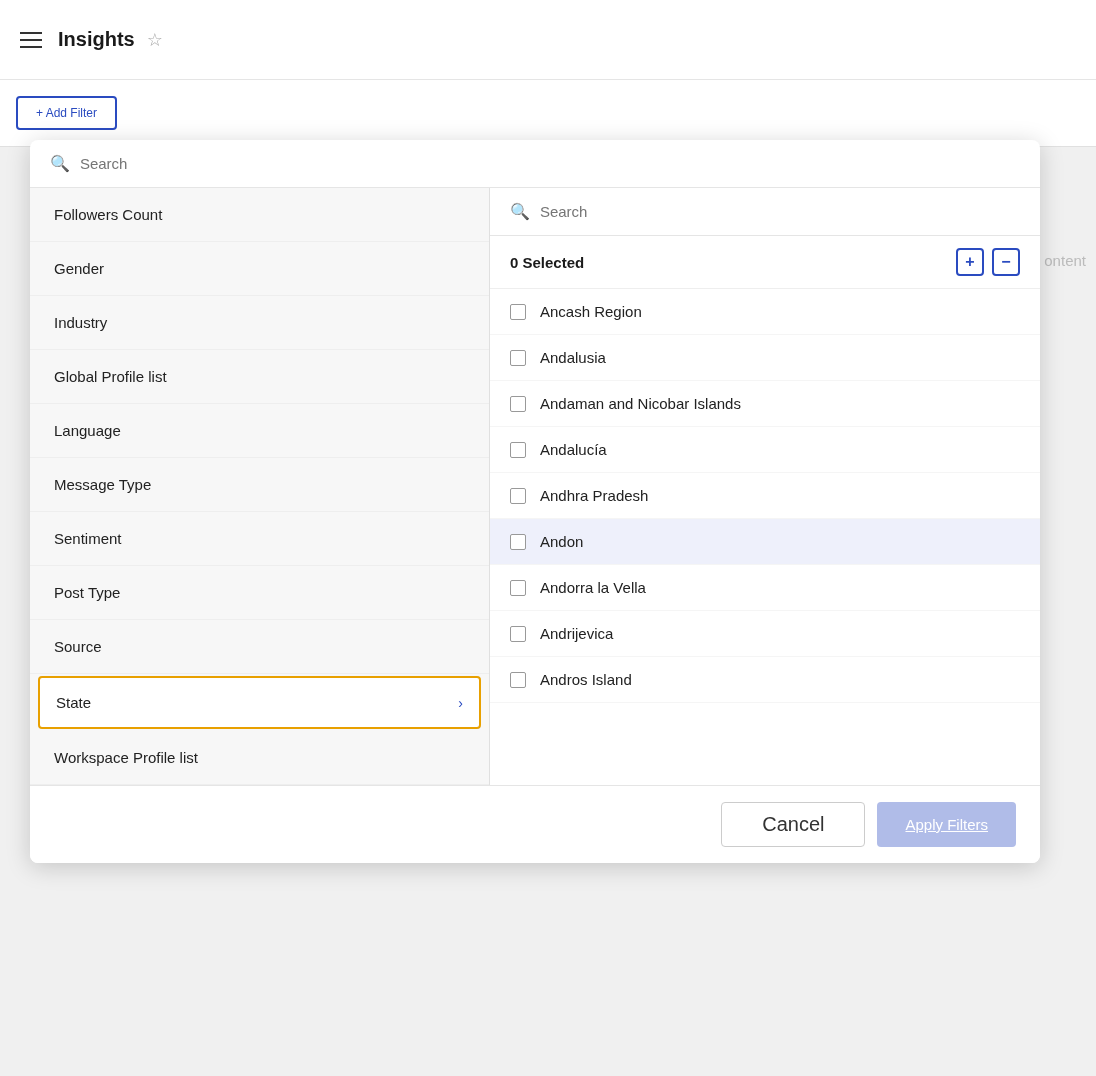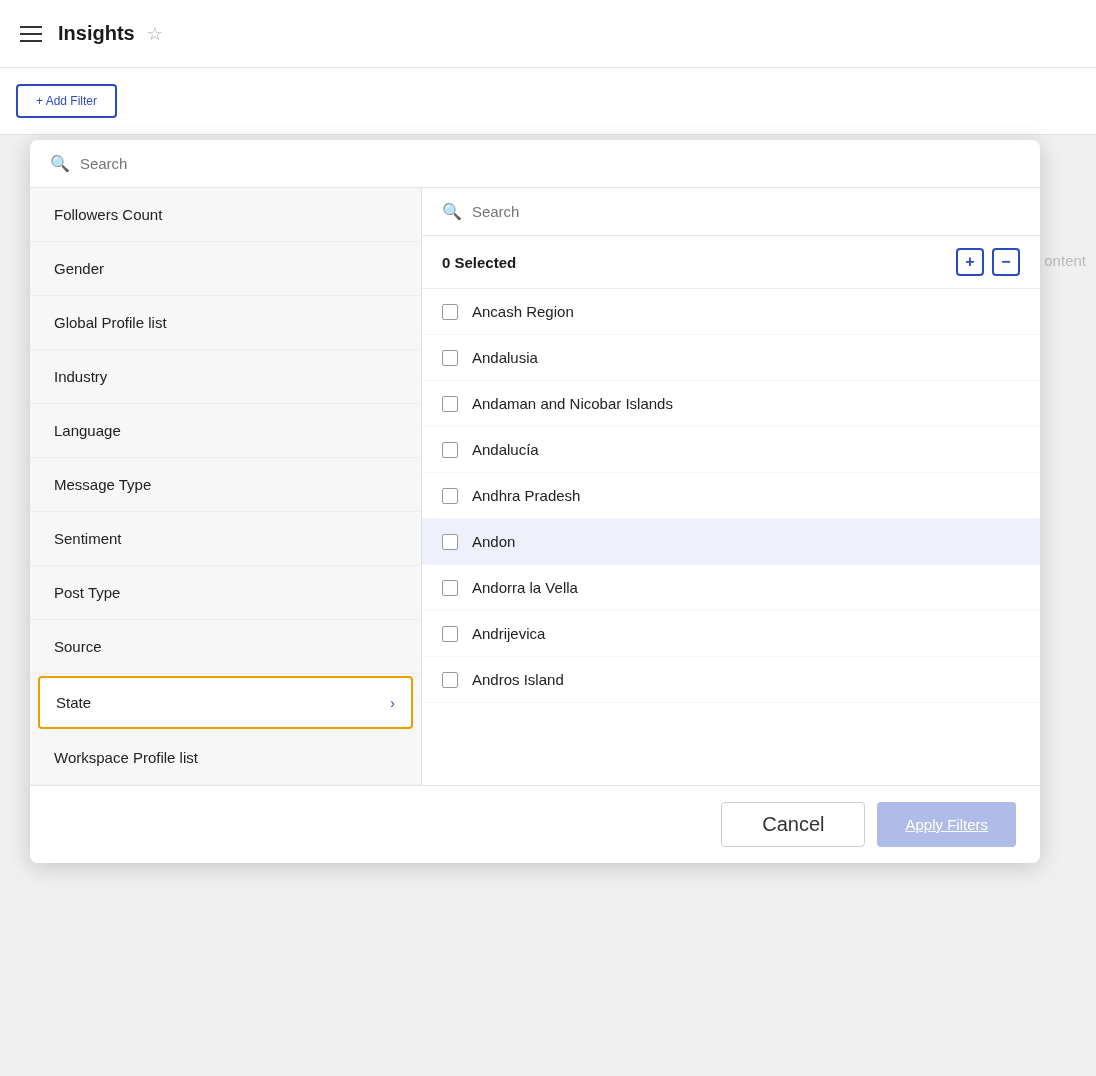--- a/index.html
+++ b/index.html
@@ -8,21 +8,21 @@
       background: #f0f0f0;
       width: 1096px;
       height: 1076px;
       overflow: hidden;
       position: relative;
     }
 
     
     .top-bar {
       background: #fff;
-      height: 68px;
+      height: 80px;
       display: flex;
       align-items: center;
       padding: 0 16px;
       gap: 12px;
       border-bottom: 1px solid #e5e5e5;
     }
     .hamburger-icon {
       display: flex;
       flex-direction: column;
       gap: 5px;
@@ -103,21 +103,21 @@
 
     
     .modal-body {
       display: flex;
       flex: 1;
       min-height: 0;
     }
 
     
     .left-panel {
-      width: 392px;
+      width: 460px;
       background: #f7f7f7;
       overflow-y: auto;
       border-right: 1px solid #e0e0e0;
     }
     .filter-item {
       padding: 18px 24px;
       font-size: 15px;
       color: #222;
       cursor: pointer;
       display: flex;
@@ -291,24 +291,24 @@
 
     <div class="left-panel">
 
     <div class="filter-item">
           <span>Followers Count</span>
         </div>
         <div class="filter-item">
           <span>Gender</span>
         </div>
         <div class="filter-item">
+          <span>Industry</span>
+        </div>
+        <div class="filter-item">
           <span>Global Profile list</span>
-        </div>
-        <div class="filter-item">
-          <span>Industry</span>
         </div>
         <div class="filter-item">
           <span>Language</span>
         </div>
         <div class="filter-item">
           <span>Message Type</span>
         </div>
         <div class="filter-item">
           <span>Sentiment</span>
         </div>

